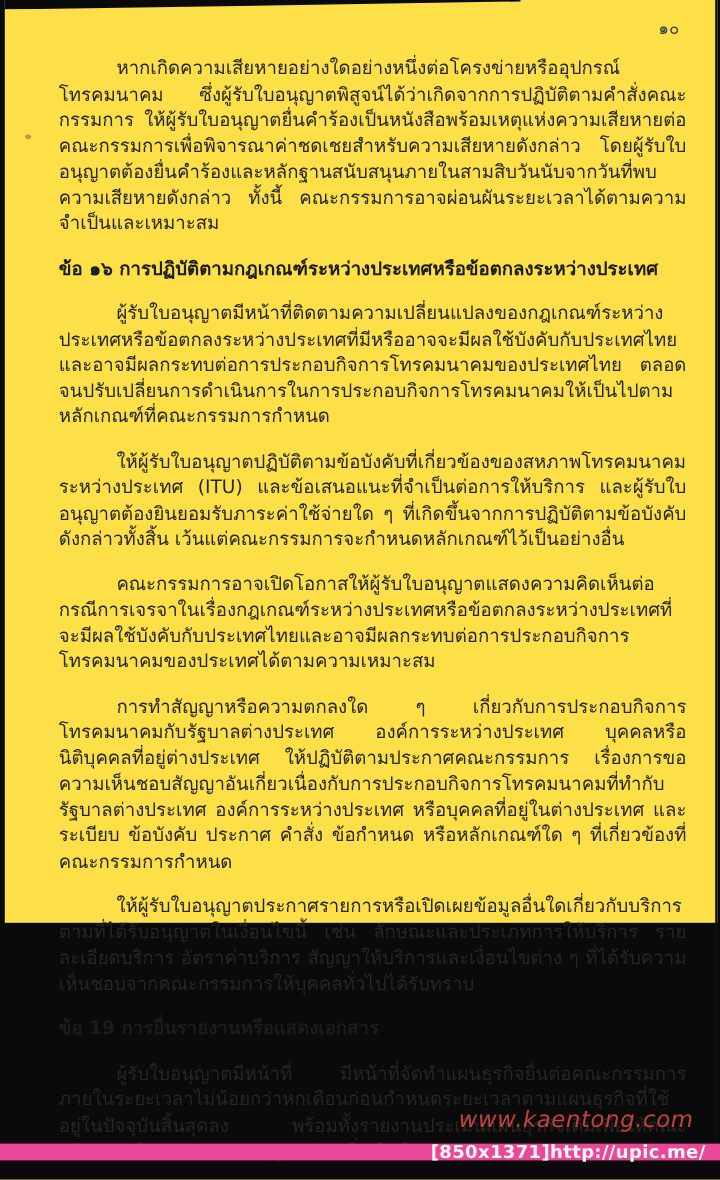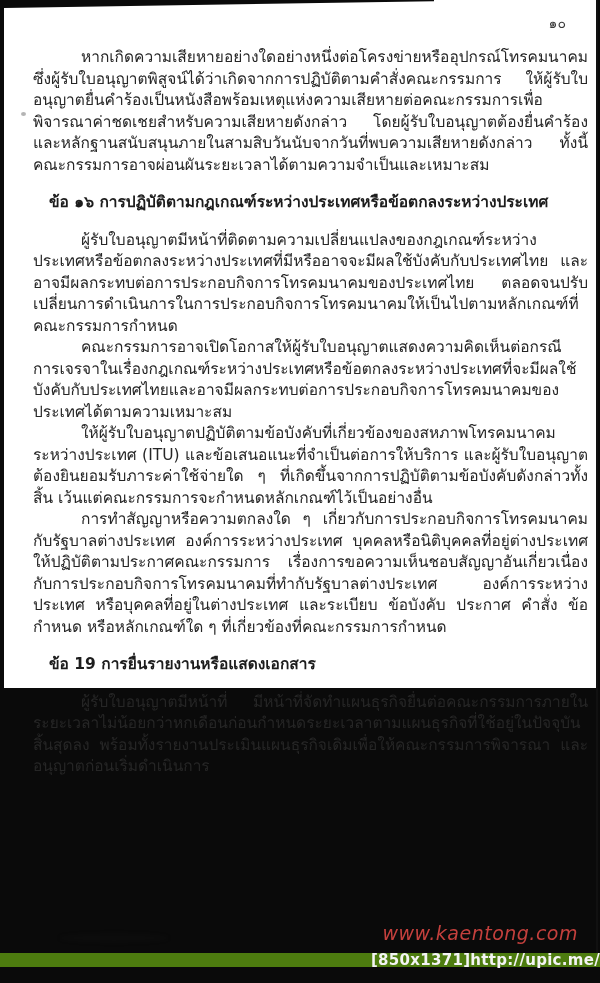--- a/index.html
+++ b/index.html
@@ -11,22 +11,22 @@
     background: #0a0a0a;
     font-family: "DejaVu Sans", "Liberation Sans", sans-serif;
     overflow: hidden;
   }
   
   .page {
     position: absolute;
     left: 4px;
     top: 0;
     width: 594px;
-    height: 688px;
-    background: #ffffff;
+    height: 769px;
+    background: #fde047;
     color: #262626;
   }
   
   .top-edge {
     position: absolute;
     left: 0;
     top: 0;
     width: 430px;
     height: 8px;
     background: #0a0a0a;
@@ -49,21 +49,21 @@
     padding: 12px 10px 0 29px;
   }
   .page-number {
     text-align: right;
     padding-right: 22px;
     font-size: 14px;
     color: #3a3a3a;
     height: 22px;
   }
   p.para {
-    margin: 0;
+    margin: 16px;
     font-size: 15.5px;
     line-height: 21.5px;
     text-align: justify;
     text-indent: 48px;
     color: #262626;
   }
   p.intro { margin-top: 13px; }
   h2.sec-heading {
     margin: 16px;
     font-size: 15.5px;
@@ -82,25 +82,25 @@
     letter-spacing: 0.5px;
     font-family: "DejaVu Sans", sans-serif;
     white-space: nowrap;
   }
   .footer-bar {
     position: absolute;
     left: 0;
     top: 953px;
     width: 600px;
     height: 14px;
-    background: #4d7c0f;
+    background: #ec4899;
     display: flex;
     align-items: center;
     justify-content: flex-end;
-    padding-right: 0;
+    padding-right: 12px;
   }
   .footer-text {
     color: #f4f4f4;
     font-size: 15px;
     font-weight: bold;
     letter-spacing: 0.3px;
     font-family: "DejaVu Sans", sans-serif;
   }
   
   .smudge-a {
@@ -129,24 +129,25 @@
 <div class="page">
 
   <div class="content">
 
     <div class="page-number">๑๐</div>
 
     <p class="para intro">หากเกิดความเสียหายอย่างใดอย่างหนึ่งต่อโครงข่ายหรืออุปกรณ์โทรคมนาคม ซึ่งผู้รับใบอนุญาตพิสูจน์ได้ว่าเกิดจากการปฏิบัติตามคำสั่งคณะกรรมการ ให้ผู้รับใบอนุญาตยื่นคำร้องเป็นหนังสือพร้อมเหตุแห่งความเสียหายต่อคณะกรรมการเพื่อพิจารณาค่าชดเชยสำหรับความเสียหายดังกล่าว โดยผู้รับใบอนุญาตต้องยื่นคำร้องและหลักฐานสนับสนุนภายในสามสิบวันนับจากวันที่พบความเสียหายดังกล่าว ทั้งนี้ คณะกรรมการอาจผ่อนผันระยะเวลาได้ตามความจำเป็นและเหมาะสม</p>
 
     <h2 class="sec-heading gap-md">ข้อ ๑๖ การปฏิบัติตามกฎเกณฑ์ระหว่างประเทศหรือข้อตกลงระหว่างประเทศ</h2>
     <p class="para">ผู้รับใบอนุญาตมีหน้าที่ติดตามความเปลี่ยนแปลงของกฎเกณฑ์ระหว่างประเทศหรือข้อตกลงระหว่างประเทศที่มีหรืออาจจะมีผลใช้บังคับกับประเทศไทย และอาจมีผลกระทบต่อการประกอบกิจการโทรคมนาคมของประเทศไทย ตลอดจนปรับเปลี่ยนการดำเนินการในการประกอบกิจการโทรคมนาคมให้เป็นไปตามหลักเกณฑ์ที่คณะกรรมการกำหนด</p>
+    <p class="para">ให้ผู้รับใบอนุญาตปฏิบัติตามข้อบังคับที่เกี่ยวข้องของสหภาพโทรคมนาคมระหว่างประเทศ (ITU) และข้อเสนอแนะที่จำเป็นต่อการให้บริการ และผู้รับใบอนุญาตต้องยินยอมรับภาระค่าใช้จ่ายใด ๆ ที่เกิดขึ้นจากการปฏิบัติตามข้อบังคับดังกล่าวทั้งสิ้น เว้นแต่คณะกรรมการจะกำหนดหลักเกณฑ์ไว้เป็นอย่างอื่น</p>
     <p class="para">คณะกรรมการอาจเปิดโอกาสให้ผู้รับใบอนุญาตแสดงความคิดเห็นต่อกรณีการเจรจาในเรื่องกฎเกณฑ์ระหว่างประเทศหรือข้อตกลงระหว่างประเทศที่จะมีผลใช้บังคับกับประเทศไทยและอาจมีผลกระทบต่อการประกอบกิจการโทรคมนาคมของประเทศได้ตามความเหมาะสม</p>
-    <p class="para">ให้ผู้รับใบอนุญาตปฏิบัติตามข้อบังคับที่เกี่ยวข้องของสหภาพโทรคมนาคมระหว่างประเทศ (ITU) และข้อเสนอแนะที่จำเป็นต่อการให้บริการ และผู้รับใบอนุญาตต้องยินยอมรับภาระค่าใช้จ่ายใด ๆ ที่เกิดขึ้นจากการปฏิบัติตามข้อบังคับดังกล่าวทั้งสิ้น เว้นแต่คณะกรรมการจะกำหนดหลักเกณฑ์ไว้เป็นอย่างอื่น</p>
     <p class="para">การทำสัญญาหรือความตกลงใด ๆ เกี่ยวกับการประกอบกิจการโทรคมนาคมกับรัฐบาลต่างประเทศ องค์การระหว่างประเทศ บุคคลหรือนิติบุคคลที่อยู่ต่างประเทศ ให้ปฏิบัติตามประกาศคณะกรรมการ เรื่องการขอความเห็นชอบสัญญาอันเกี่ยวเนื่องกับการประกอบกิจการโทรคมนาคมที่ทำกับรัฐบาลต่างประเทศ องค์การระหว่างประเทศ หรือบุคคลที่อยู่ในต่างประเทศ และระเบียบ ข้อบังคับ ประกาศ คำสั่ง ข้อกำหนด หรือหลักเกณฑ์ใด ๆ ที่เกี่ยวข้องที่คณะกรรมการกำหนด</p>
 
+    <p class="para">ให้ผู้รับใบอนุญาตประกาศรายการหรือเปิดเผยข้อมูลอื่นใดเกี่ยวกับบริการตามที่ได้รับอนุญาตในเงื่อนไขนี้ เช่น ลักษณะและประเภทการให้บริการ รายละเอียดบริการ อัตราค่าบริการ สัญญาให้บริการและเงื่อนไขต่าง ๆ ที่ได้รับความเห็นชอบจากคณะกรรมการให้บุคคลทั่วไปได้รับทราบ</p>
 
     <h2 class="sec-heading gap-lg">ข้อ 19 การยื่นรายงานหรือแสดงเอกสาร</h2>
     <p class="para">ผู้รับใบอนุญาตมีหน้าที่ มีหน้าที่จัดทำแผนธุรกิจยื่นต่อคณะกรรมการภายในระยะเวลาไม่น้อยกว่าหกเดือนก่อนกำหนดระยะเวลาตามแผนธุรกิจที่ใช้อยู่ในปัจจุบันสิ้นสุดลง พร้อมทั้งรายงานประเมินแผนธุรกิจเดิมเพื่อให้คณะกรรมการพิจารณา และอนุญาตก่อนเริ่มดำเนินการ</p>
 
   </div>
 
   <div class="smudge-a"></div>
   <div class="smudge-b"></div>
 
   <div class="right-edge"></div>

